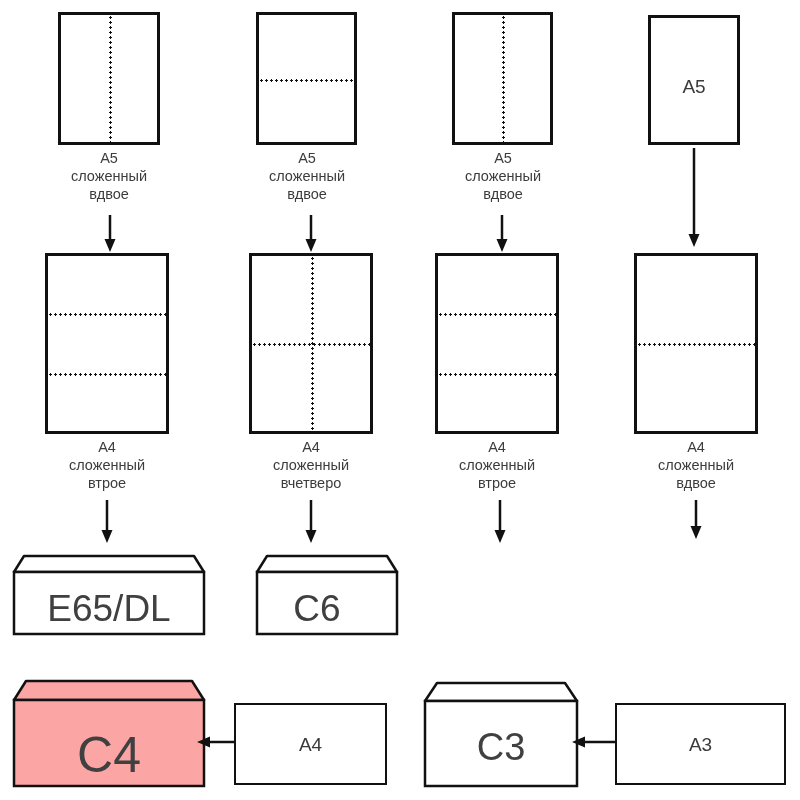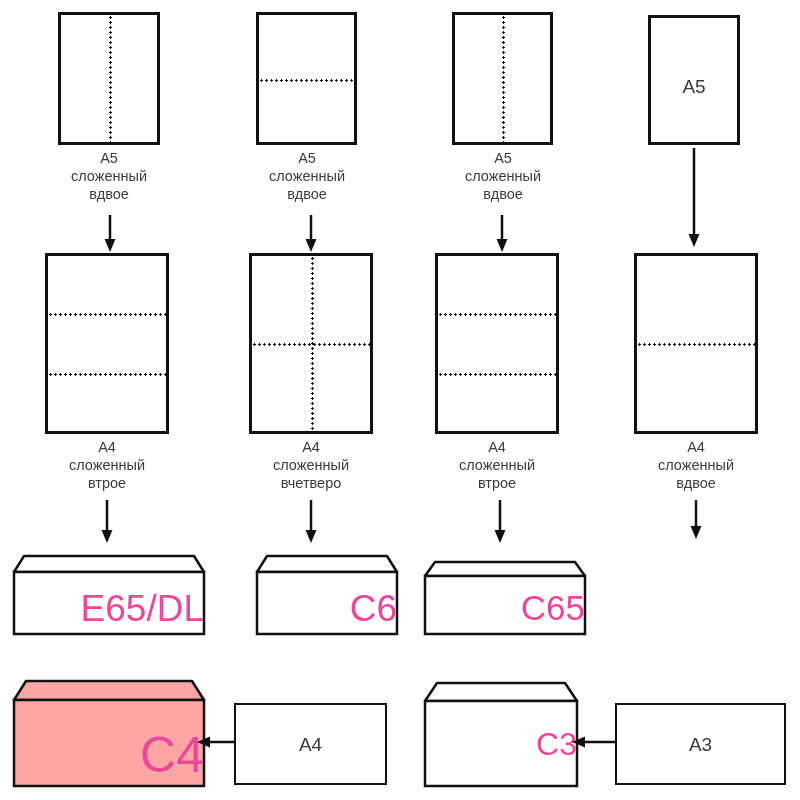--- a/index.html
+++ b/index.html
@@ -53,23 +53,23 @@
     color:#3c3c3c;
     white-space:pre-line;
   }
 
   
   .envelope{position:absolute;}
   .envelope svg{display:block;overflow:visible;}
   .env-label{
     position:absolute;
     left:0;right:0;
-    text-align:right;
+    text-align:center;
     font-weight:400;
-    color:#ec4899;
+    color:#404040;
   }
 
   
   .arrow{position:absolute;}
   .arrow svg{display:block;overflow:visible;}
 </style>
 </head>
 <body>
 
 <div id="diagram">
@@ -164,27 +164,20 @@
   <div class="caption" style="left:427px;top:438px;width:140px;">A4
 сложенный
 втрое</div>
   <div class="arrow" style="left:489px;top:500px;">
     <svg width="22" height="44" viewBox="0 0 22 44">
       <line x1="11" y1="0" x2="11" y2="34" stroke="#111" stroke-width="2.5"></line>
       <polygon points="11,43 5.5,30 16.5,30" fill="#111"></polygon>
     </svg>
   </div>
 
-  <div class="envelope" style="left:425px;top:558px;">
-    <svg width="160" height="78" viewBox="0 0 160 78">
-      <polygon points="10,4 150,4 160,18 0,18" fill="#ffffff" stroke="#111" stroke-width="2.5" stroke-linejoin="round"></polygon>
-      <rect x="0" y="18" width="160" height="58" fill="#ffffff" stroke="#111" stroke-width="2.5"></rect>
-    </svg>
-    <div class="env-label" style="top:30px;font-size:35px;">C65</div>
-  </div>
 
   <div class="node sheet" style="left:648px;top:15px;width:92px;height:130px;">
     <div class="inlabel" style="top:58px;">A5</div>
   </div>
   <div class="arrow" style="left:683px;top:148px;">
     <svg width="22" height="100" viewBox="0 0 22 100">
       <line x1="11" y1="0" x2="11" y2="89" stroke="#111" stroke-width="2.5"></line>
       <polygon points="11,99 5.5,86 16.5,86" fill="#111"></polygon>
     </svg>
   </div>
@@ -220,21 +213,21 @@
 
   <div class="node sheet thin" style="left:234px;top:703px;width:153px;height:82px;">
     <div class="inlabel" style="top:29px;">A4</div>
   </div>
 
   <div class="envelope" style="left:425px;top:680px;">
     <svg width="152" height="108" viewBox="0 0 152 108">
       <polygon points="12,3 140,3 152,21 0,21" fill="#ffffff" stroke="#111" stroke-width="2.5" stroke-linejoin="round"></polygon>
       <rect x="0" y="21" width="152" height="85" fill="#ffffff" stroke="#111" stroke-width="2.5"></rect>
     </svg>
-    <div class="env-label" style="top:46px;font-size:32px;">C3</div>
+    <div class="env-label" style="top:46px;font-size:38px;">C3</div>
   </div>
 
   <div class="arrow" style="left:570px;top:732px;">
     <svg width="48" height="20" viewBox="0 0 48 20">
       <line x1="48" y1="10" x2="12" y2="10" stroke="#111" stroke-width="2.5"></line>
       <polygon points="2,10 15,4.5 15,15.5" fill="#111"></polygon>
     </svg>
   </div>
 
   <div class="node sheet thin" style="left:615px;top:703px;width:171px;height:82px;padding-left:32px;">

